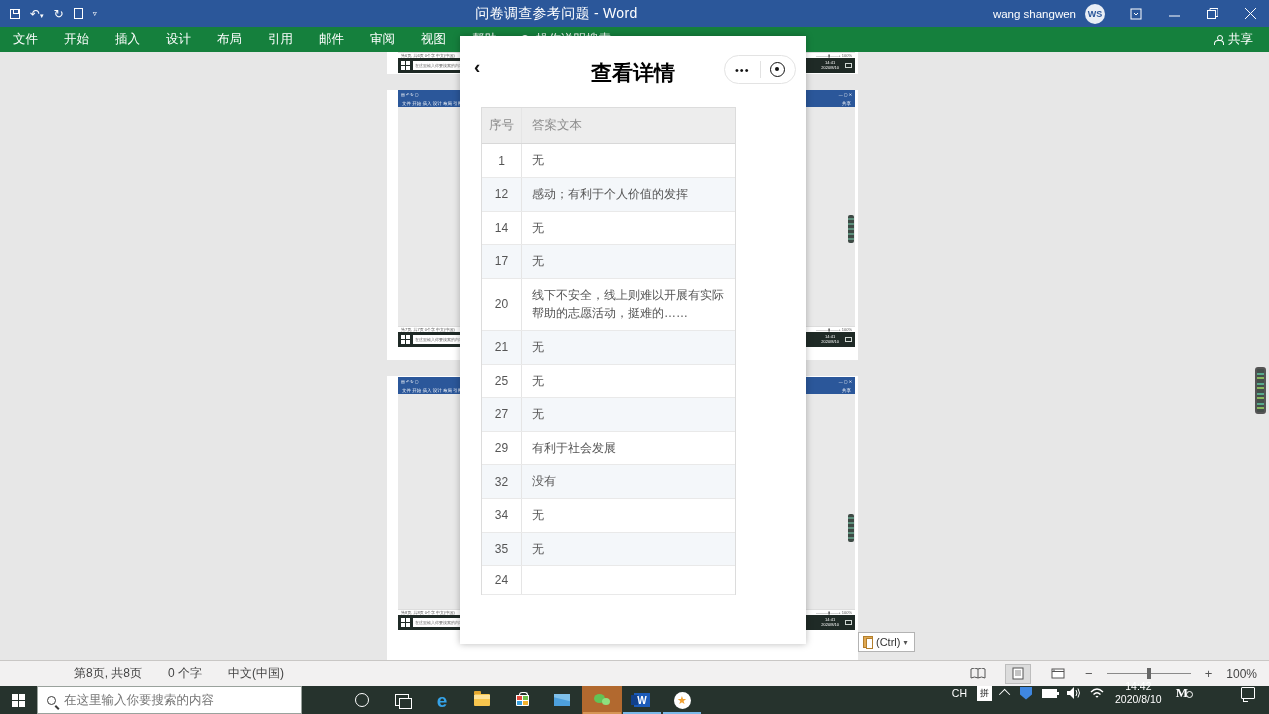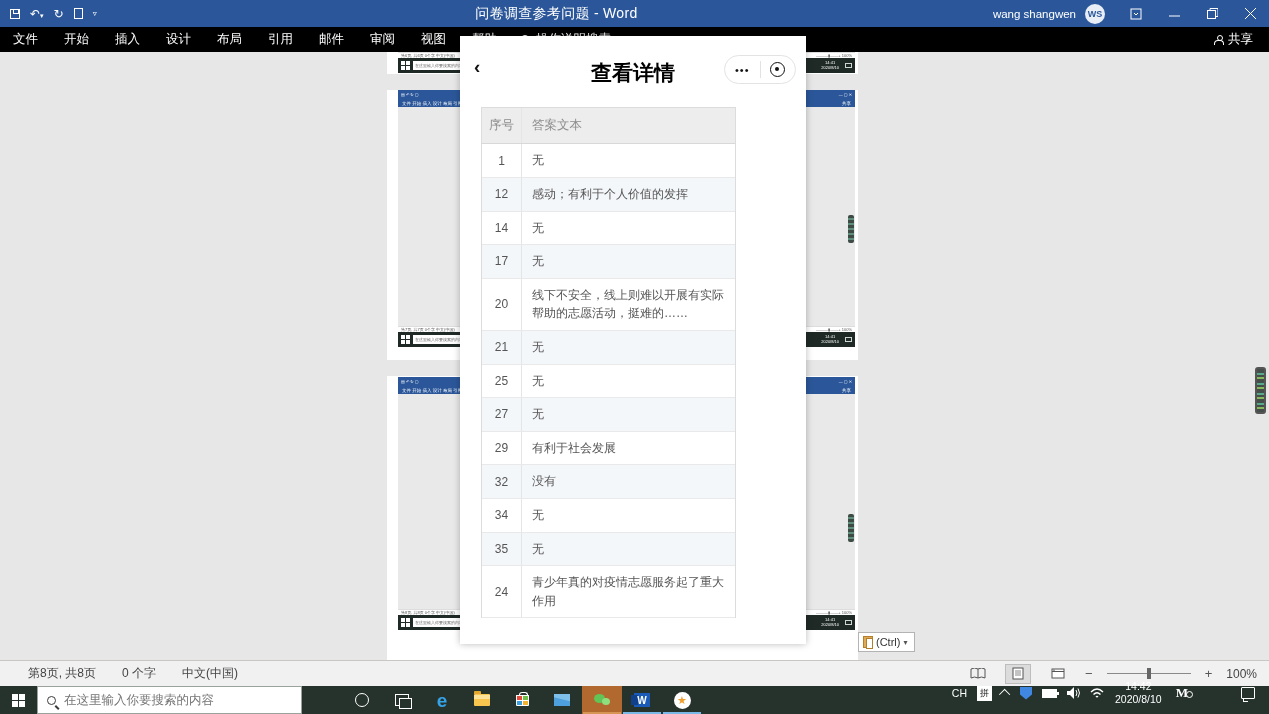--- a/index.html
+++ b/index.html
@@ -16,21 +16,21 @@
   .floppy { width:10px; height:10px; border:1px solid #fff; position:relative; }
   .floppy::after { content:""; position:absolute; top:0; left:2px; width:4px; height:3px; background:#2b579a; border:1px solid #fff; border-top:none; }
   #win-title { flex:1; text-align:center; font-size:14px; letter-spacing:.3px; }
   #title-right { display:flex; align-items:center; height:27px; }
   #user-name { font-size:11.5px; margin-right:9px; }
   #avatar { width:20px; height:20px; border-radius:50%; background:#e9eef6; color:#2b579a;
     font-size:9px; font-weight:bold; display:flex; align-items:center; justify-content:center; margin-right:12px; }
   .winbtn { width:38px; height:27px; display:flex; align-items:center; justify-content:center; }
   .winbtn svg { display:block; }
   
-  #tabrow { left:0; top:27px; width:1269px; height:25px; background:#000000; color:#fff;
+  #tabrow { left:0; top:27px; width:1269px; height:25px; background:#15803d; color:#fff;
     display:flex; align-items:center; }
   .rtab { font-size:12.5px; padding:0 13px; height:25px; display:flex; align-items:center; }
   #tellme { display:flex; align-items:center; gap:6px; margin-left:10px; font-size:12.5px; }
   .bulb { width:10px; height:10px; border:1px solid #fff; border-radius:50%; position:relative; }
   .bulb::after { content:""; position:absolute; left:3px; top:9px; width:3px; height:2px; background:#fff; }
   #share-btn { margin-left:auto; display:flex; align-items:center; gap:5px; font-size:12.5px; padding-right:16px; }
   .person { width:9px; height:9px; position:relative; }
   .person::before { content:""; position:absolute; left:2.5px; top:0; width:4px; height:4px; border:1px solid #fff; border-radius:50%; }
   .person::after { content:""; position:absolute; left:0; top:5px; width:8px; height:4px; border:1px solid #fff; border-bottom:none; border-radius:4px 4px 0 0; }
 
@@ -81,21 +81,21 @@
   .trow.head { background:#ededed; border-bottom:1px solid #d8d8d8; }
   .c-no { width:40px; flex:0 0 40px; border-right:1px solid #e5e5e5; display:flex; align-items:center; justify-content:center;
     font-size:12px; color:#555; padding:7px 2px; }
   .c-tx { flex:1; display:flex; align-items:center; font-size:12px; color:#555; padding:7px 10px; line-height:1.55; }
   .trow.head .c-no,.trow.head .c-tx { color:#8c8c8c; font-size:12.5px; padding:8px 10px; }
   .trow.head .c-no { justify-content:center; padding:8px 2px; }
 
   
   #statusbar { left:0; top:660px; width:1269px; height:26px; background:#f2f1f1; border-top:1px solid #c9c7c5;
     display:flex; align-items:center; font-size:12px; color:#444; }
-  #sb-left { display:flex; gap:26px; padding-left:28px; }
+  #sb-left { display:flex; gap:26px; padding-left:28px;margin-left:46px; }
   #sb-right { margin-left:auto; display:flex; align-items:center; gap:14px; padding-right:12px; }
   .viewic { width:26px; height:20px; display:flex; align-items:center; justify-content:center; }
   .viewic.active { background:#dcdcdc; border:1px solid #bdbdbd; }
   #zoom-track { width:84px; height:1px; background:#8a8a8a; position:relative; }
   #zoom-thumb { position:absolute; left:40px; top:-5px; width:4px; height:11px; background:#666; }
   .zbtn { font-size:13px; color:#555; }
 
   
   #taskbar { left:0; top:686px; width:1269px; height:28px; background:#26332d; display:flex; align-items:center; color:#fff; }
   #start-btn { width:37px; height:28px; display:flex; align-items:center; justify-content:center; }
@@ -370,21 +370,20 @@
         <div class="trow">
           <span class="c-no">34</span>
           <span class="c-tx">无</span>
         </div>
         <div class="trow alt">
           <span class="c-no">35</span>
           <span class="c-tx">无</span>
         </div>
         <div class="trow">
           <span class="c-no">24</span>
-          <span class="c-tx">青少年真的对疫情志愿服务起了重大作用</span>
         </div>
       </div>
   </div>
 
   <div id="statusbar" class="abs">
     <div id="sb-left">
       <span>第8页, 共8页</span>
       <span>0 个字</span>
       <span>中文(中国)</span>
     </div>

